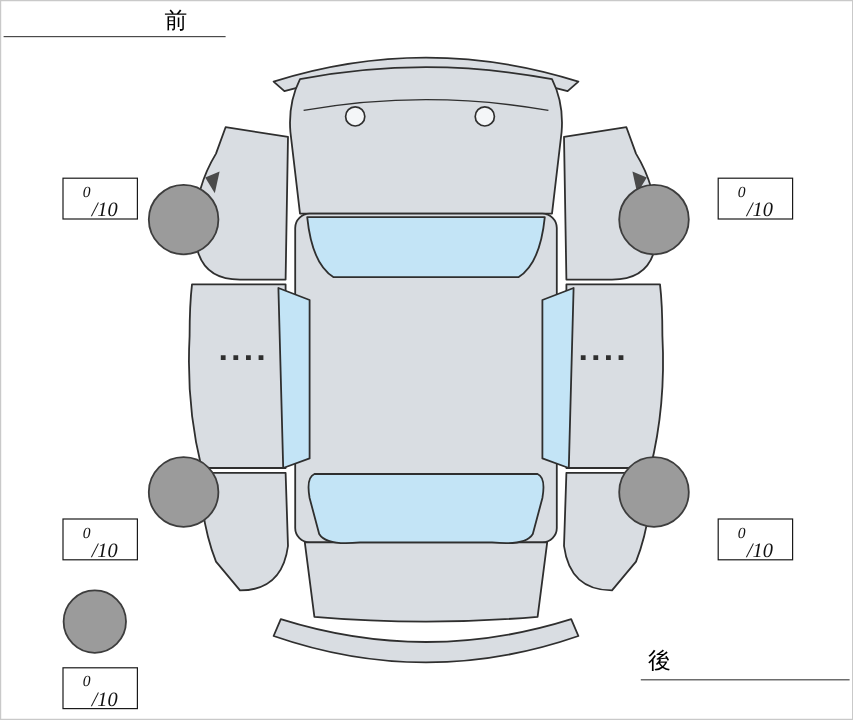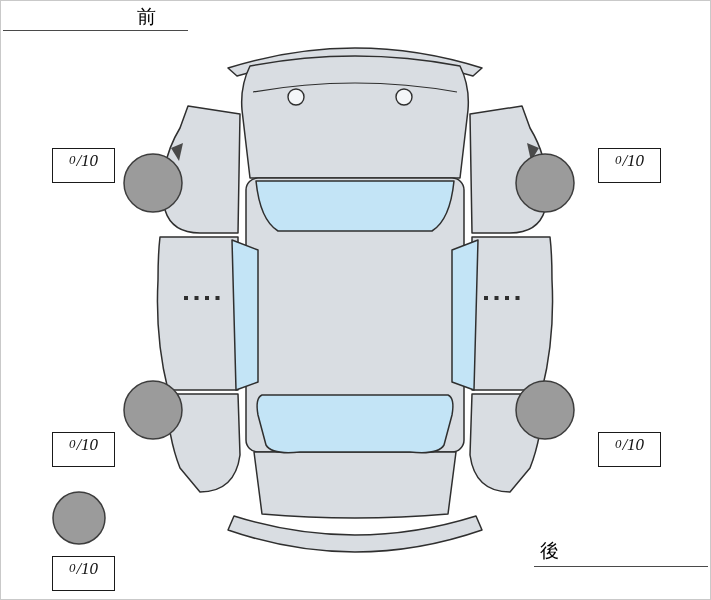--- a/index.html
+++ b/index.html
@@ -22,21 +22,21 @@
   .rule{position:absolute;height:1px;background:#4a4a4a;}
   .front-rule{left:3px;top:30px;width:185px;}
   .rear-rule{left:534px;top:566px;width:174px;}
   .score-box{
     position:absolute;width:63px;height:35px;background:#ffffff;
     border:1px solid #1a1a1a;display:flex;justify-content:center;gap:1px;
     font-family:"Liberation Serif",serif;font-style:italic;color:#111;
     box-sizing:border-box;
   }
   .score-box .num{font-size:13px;margin-top:3px;}
-  .score-box .den{font-size:17px;margin-top:2px;}
+  .score-box .den{font-size:17px;margin-top:16px;}
   .pos-fl{left:52px;top:148px;}
   .pos-fr{left:598px;top:148px;}
   .pos-rl{left:52px;top:432px;}
   .pos-rr{left:598px;top:432px;}
   .pos-sp{left:52px;top:556px;}
 </style>
 </head>
 <body>
 
 <div id="page">

